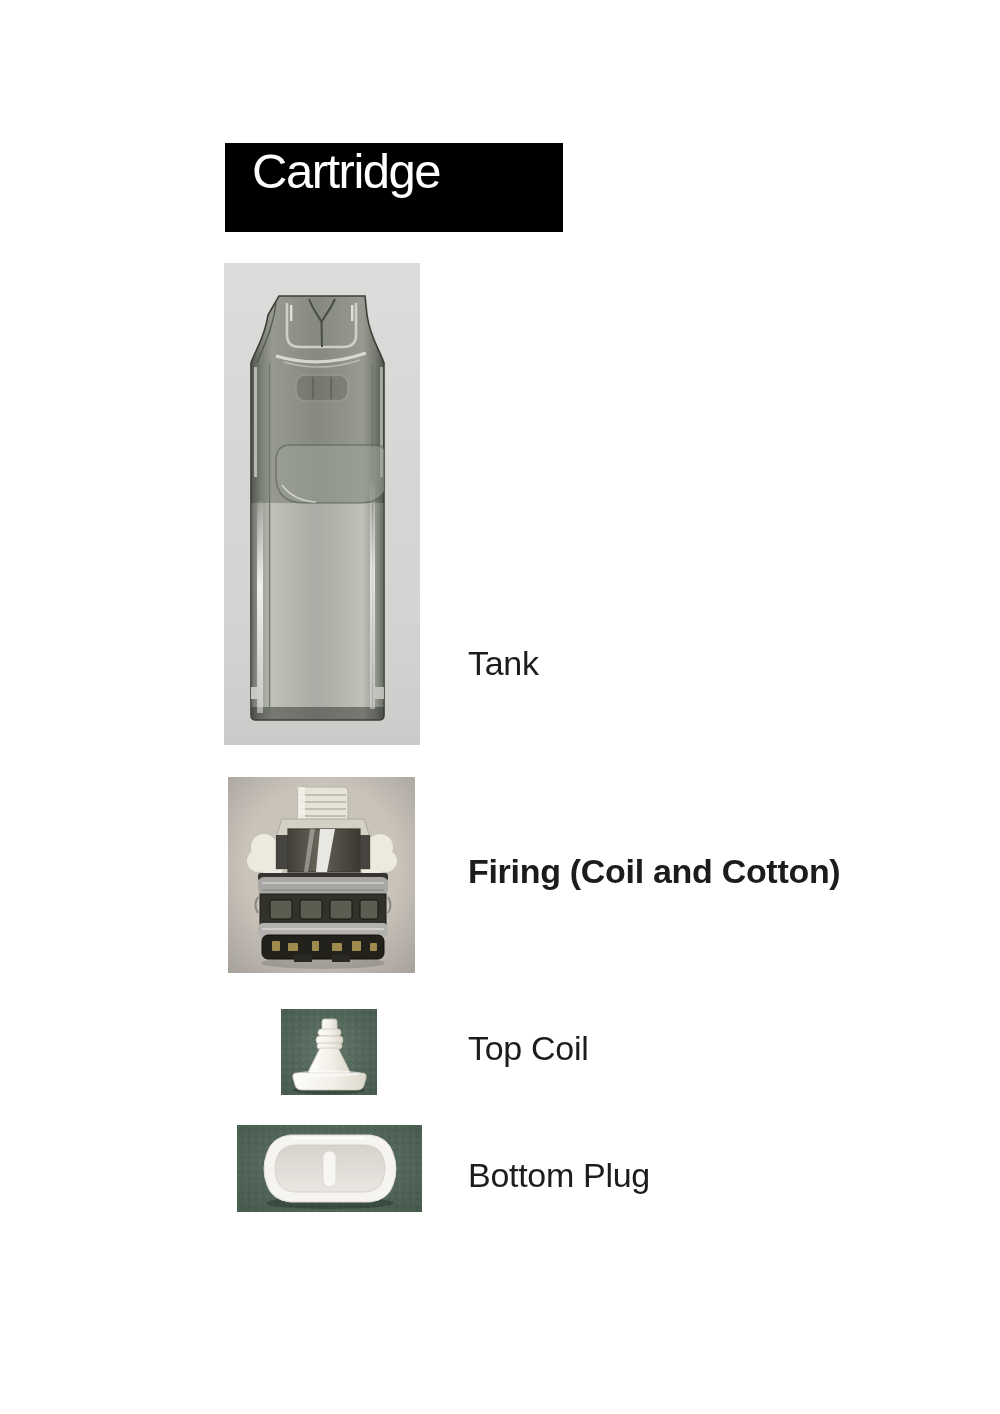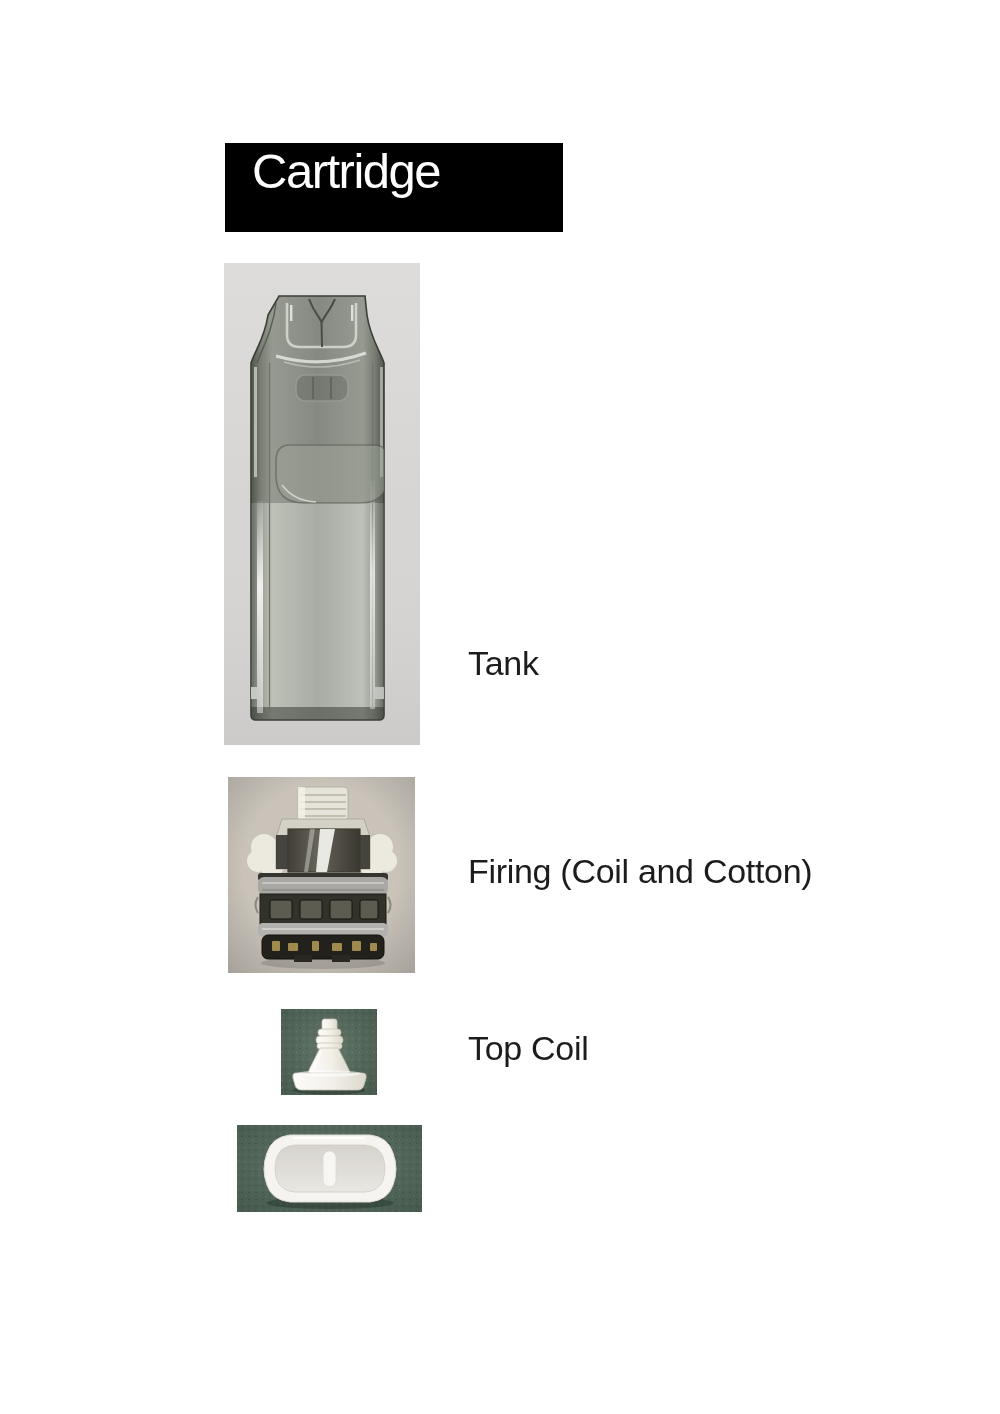--- a/index.html
+++ b/index.html
@@ -34,21 +34,21 @@
   figure.photo svg{display:block;width:100%;height:100%;}
 
   .part-label{
     position:absolute;left:468px;
     color:var(--label-text,#1c1c1c);
     font-size:34px;line-height:1.15;
     letter-spacing:-0.3px;
     white-space:nowrap;
   }
   .label-tank{top:628px;margin-top:16px;}
-  .label-firing{top:852px;}
+  .label-firing{top:852px;font-weight:bold;}
   .label-topplug{top:1029px;}
   .label-bottomplug{top:1156px;}
 </style>
 </head>
 <body>
 
 <div class="page">
 
   <div class="banner">
     <span class="banner-title">Cartridge</span>
@@ -262,14 +262,15 @@
       <path d="M 53 10 L 133 10 Q 151 12 156 28 Q 159 36 159 44 Q 159 52 156 60 Q 151 75 133 77 L 53 77 Q 35 75 30 60 Q 27 52 27 44 Q 27 36 30 28 Q 35 12 53 10 Z" fill="#f6f4f0" stroke="#e0ddd5" stroke-width="1"></path>
       <path d="M 58 20 L 128 20 Q 142 21 146 32 Q 148 38 148 43.5 Q 148 49 146 55 Q 142 66 128 67 L 58 67 Q 44 66 40 55 Q 38 49 38 43.5 Q 38 38 40 32 Q 44 21 58 20 Z" fill="url(#faceShade)" stroke="#cfccc4" stroke-width="0.8"></path>
       <rect x="86" y="26" width="13" height="36" rx="6.5" fill="#f7f6f2" stroke="#dbd8d0" stroke-width="0.8"></rect>
       <path d="M 56 13 L 128 13" stroke="#ffffff" stroke-width="2.5" opacity="0.8" fill="none"></path>
     </svg>
   </figure>
 
   <div class="part-label label-tank">Tank</div>
   <div class="part-label label-firing">Firing (Coil and Cotton)</div>
   <div class="part-label label-topplug">Top Coil</div>
+  <div class="part-label label-bottomplug">Bottom Plug</div>
 
 </div>
 
 </body></html>

